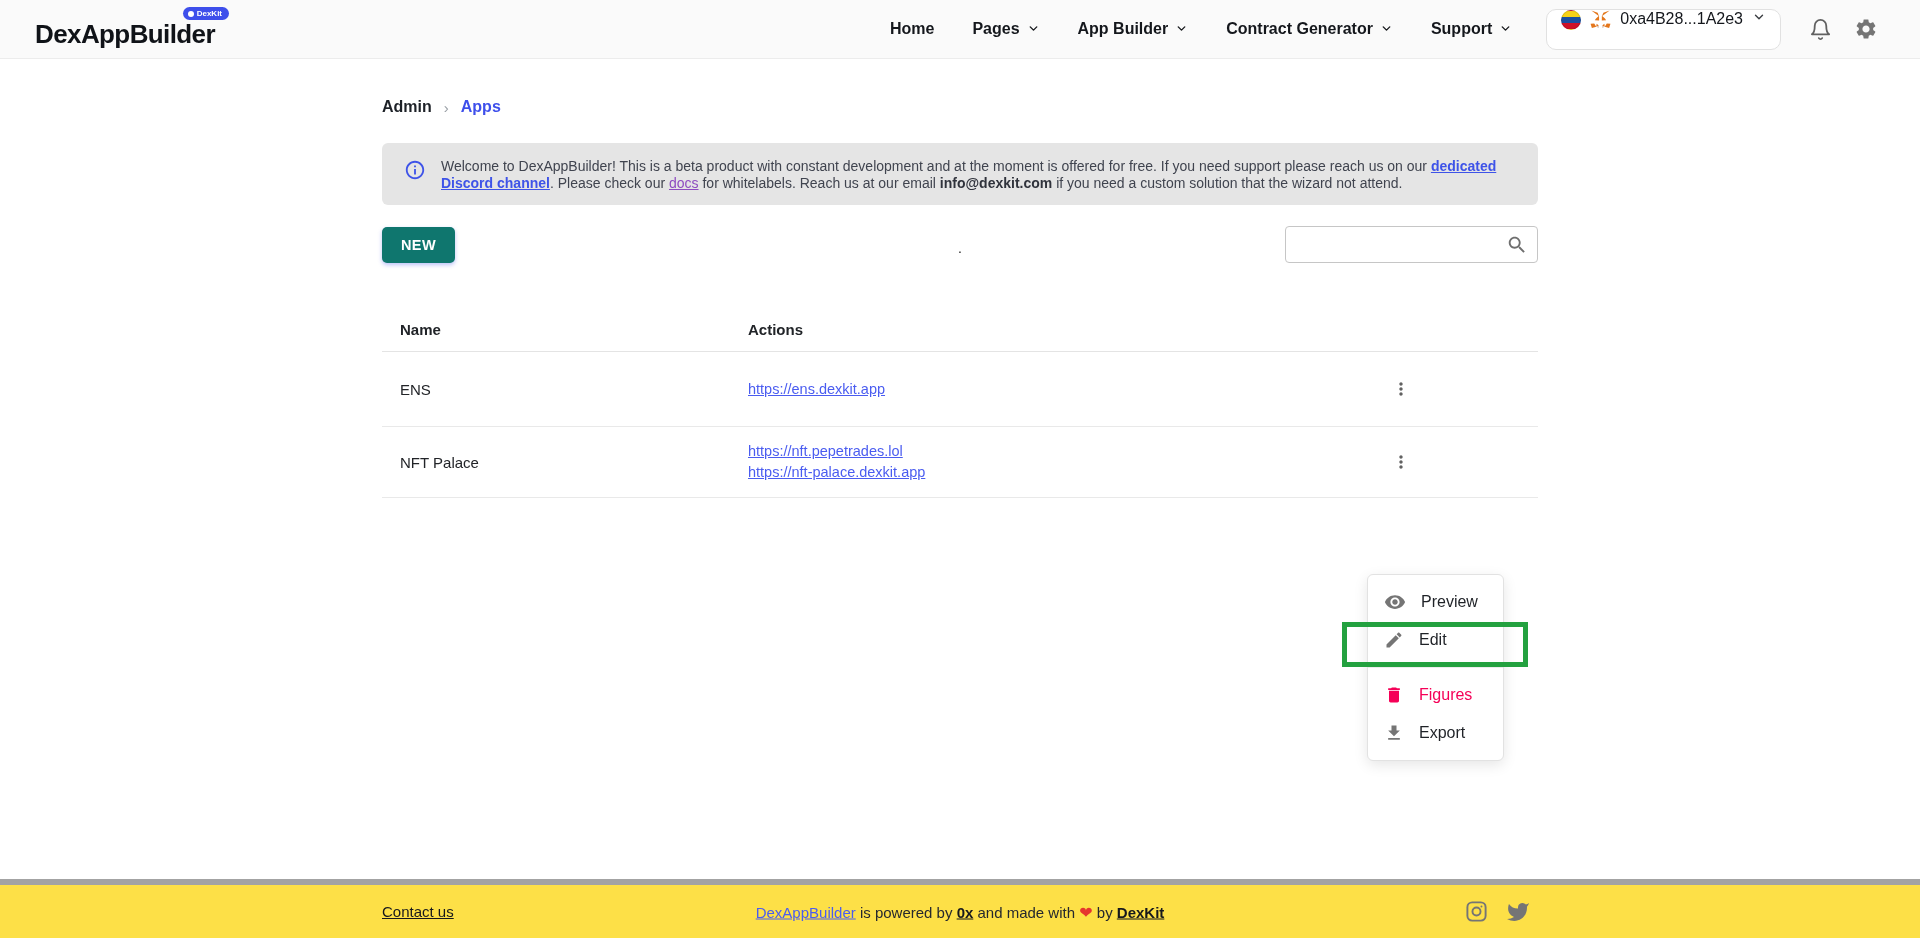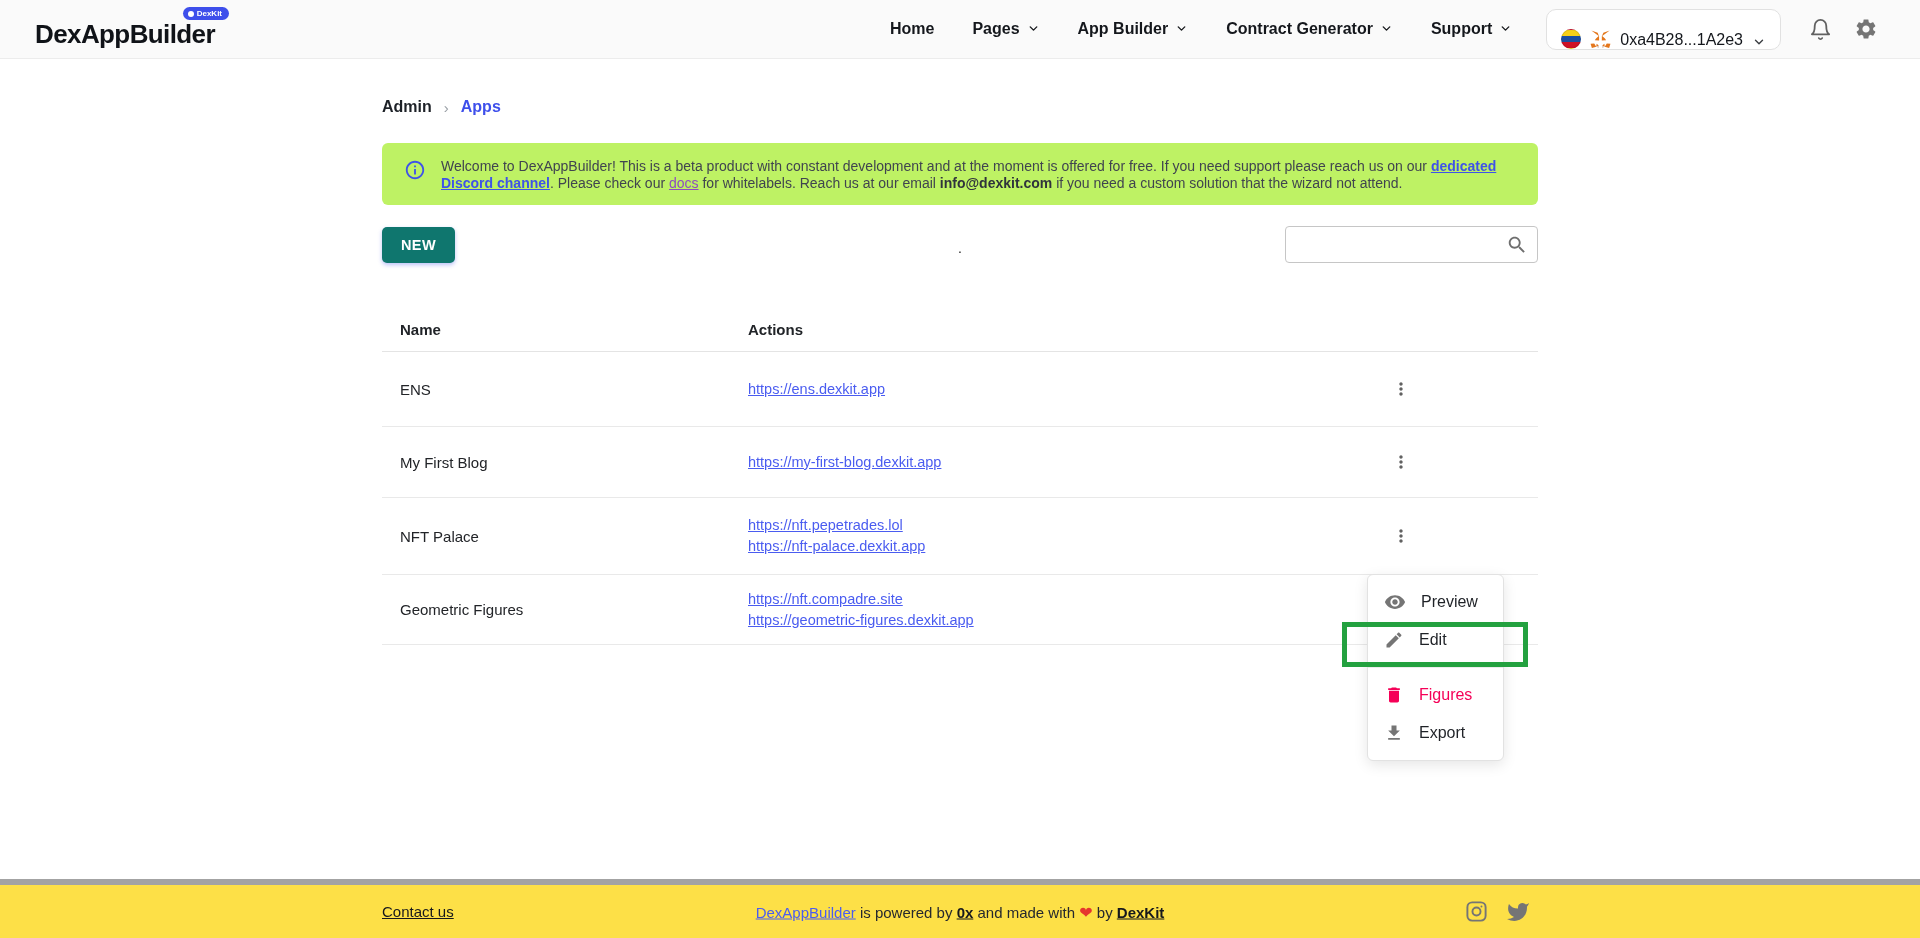--- a/index.html
+++ b/index.html
@@ -55,21 +55,21 @@
   }
   .nav { margin-left: auto; display: flex; align-items: center; gap: 38px; }
   .nav-item {
     display: flex; align-items: center; gap: 7px;
     font-size: 16px; font-weight: 600; color: #14171c;
     cursor: pointer; white-space: nowrap; justify-content: center;
   }
   .nav-item svg { margin-top: 2px; }
   .wallet-btn {
     margin-left: 34px;
-    display: flex; align-items: flex-end; gap: 9px;
+    display: flex; align-items: flex-start; gap: 9px;
     background: #fff;
     border: 1px solid #E1E1E1;
     border-radius: 10px;
     height: 41px;
     padding: 0 14px;
     font-size: 16px;
     color: #14171c;
     cursor: pointer;
   }
   .flag-avatar {
@@ -94,21 +94,21 @@
     padding-top: 39px;
     display: flex; align-items: center; gap: 12px;
     font-size: 16px;
   }
   .breadcrumb .crumb-section { font-weight: 700; color: #1d2127; }
   .breadcrumb .crumb-sep { color: #9aa0a6; font-size: 15px; }
   .breadcrumb .crumb-current { font-weight: 700; color: #3E4FEB; cursor: pointer; }
 
   .alert {
     margin-top: 27px;
-    background: #bef264;
+    background: #e5e5e5;
     border-radius: 6px;
     padding: 15px 20px 14px 22px;
     display: flex;
     gap: 15px;
     align-items: flex-start;
   }
   .alert-icon { flex: 0 0 auto; margin-top: 1px; }
   .alert-text {
     font-size: 14px;
     line-height: 16.5px;
@@ -378,69 +378,38 @@
           <button class="icon-btn dots-btn">
             <span style="display:flex;">
                 <svg width="20" height="20" viewBox="0 0 24 24" fill="#616161">
                   <path d="M12 8c1.1 0 2-.9 2-2s-.9-2-2-2-2 .9-2 2 .9 2 2 2zm0 2c-1.1 0-2 .9-2 2s.9 2 2 2 2-.9 2-2-.9-2-2-2zm0 6c-1.1 0-2 .9-2 2s.9 2 2 2 2-.9 2-2-.9-2-2-2z"></path>
                 </svg>
               </span>
           </button>
         </div>
       </div>
 
-      <div class="trow tbody-row">
-        <div class="tcell col-name app-name">My First Blog</div>
-        <div class="tcell col-domains">
-          <a class="domain-link">https://my-first-blog.dexkit.app</a>
-        </div>
-        <div class="tcell col-actions">
-          <button class="icon-btn dots-btn">
-            <span style="display:flex;">
-                <svg width="20" height="20" viewBox="0 0 24 24" fill="#616161">
-                  <path d="M12 8c1.1 0 2-.9 2-2s-.9-2-2-2-2 .9-2 2 .9 2 2 2zm0 2c-1.1 0-2 .9-2 2s.9 2 2 2 2-.9 2-2-.9-2-2-2zm0 6c-1.1 0-2 .9-2 2s.9 2 2 2 2-.9 2-2-.9-2-2-2z"></path>
-                </svg>
-              </span>
-          </button>
-        </div>
-      </div>
 
       <div class="trow tbody-row">
         <div class="tcell col-name app-name">NFT Palace</div>
         <div class="tcell col-domains">
           <a class="domain-link">https://nft.pepetrades.lol</a>
           <a class="domain-link">https://nft-palace.dexkit.app</a>
         </div>
         <div class="tcell col-actions">
           <button class="icon-btn dots-btn">
             <span style="display:flex;">
                 <svg width="20" height="20" viewBox="0 0 24 24" fill="#616161">
                   <path d="M12 8c1.1 0 2-.9 2-2s-.9-2-2-2-2 .9-2 2 .9 2 2 2zm0 2c-1.1 0-2 .9-2 2s.9 2 2 2 2-.9 2-2-.9-2-2-2zm0 6c-1.1 0-2 .9-2 2s.9 2 2 2 2-.9 2-2-.9-2-2-2z"></path>
                 </svg>
               </span>
           </button>
         </div>
       </div>
 
-      <div class="trow tbody-row">
-        <div class="tcell col-name app-name">Geometric Figures</div>
-        <div class="tcell col-domains">
-          <a class="domain-link">https://nft.compadre.site</a>
-          <a class="domain-link">https://geometric-figures.dexkit.app</a>
-        </div>
-        <div class="tcell col-actions">
-          <button class="icon-btn dots-btn" style="visibility:hidden;">
-            <span style="display:flex;">
-                <svg width="20" height="20" viewBox="0 0 24 24" fill="#616161">
-                  <path d="M12 8c1.1 0 2-.9 2-2s-.9-2-2-2-2 .9-2 2 .9 2 2 2zm0 2c-1.1 0-2 .9-2 2s.9 2 2 2 2-.9 2-2-.9-2-2-2zm0 6c-1.1 0-2 .9-2 2s.9 2 2 2 2-.9 2-2-.9-2-2-2z"></path>
-                </svg>
-              </span>
-          </button>
-        </div>
-      </div>
     </div>
 
   </div>
 </main>
 
 <div class="context-menu">
   <div class="menu-item">
     <span style="display:flex;">
       <svg width="22" height="22" viewBox="0 0 24 24" fill="#757575">
           <path d="M12 4.5C7 4.5 2.73 7.61 1 12c1.73 4.39 6 7.5 11 7.5s9.27-3.11 11-7.5c-1.73-4.39-6-7.5-11-7.5zM12 17c-2.76 0-5-2.24-5-5s2.24-5 5-5 5 2.24 5 5-2.24 5-5 5zm0-8c-1.66 0-3 1.34-3 3s1.34 3 3 3 3-1.34 3-3-1.34-3-3-3z"></path>

